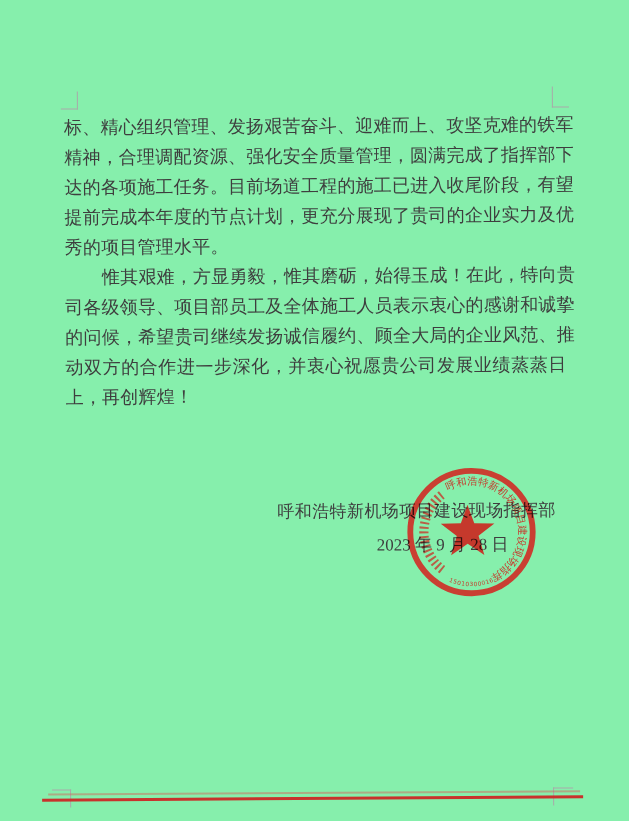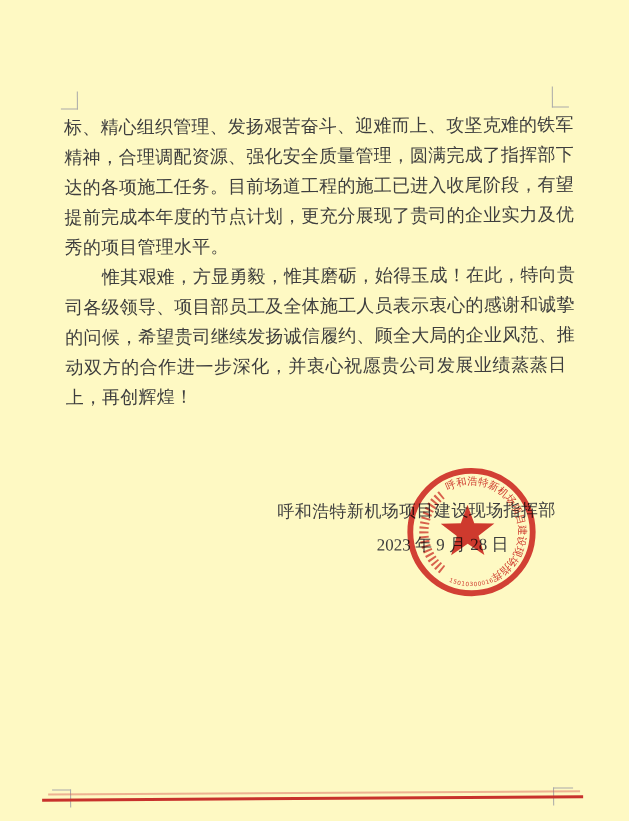--- a/index.html
+++ b/index.html
@@ -1,21 +1,21 @@
 <!DOCTYPE html>
 <html><head>
 <meta charset="utf-8">
 <style>
   html,body{margin:0;padding:0;}
   body{
     width:629px;height:821px;background:#ffffff;overflow:hidden;
     font-family:"Liberation Serif","DejaVu Serif",serif;
   }
   .page{
-    position:relative;width:629px;height:821px;background:#fef9c3;
+    position:relative;width:629px;height:821px;background:#86efac;
   }
   .rot{
     position:absolute;inset:0;
     transform:rotate(-0.35deg);
     transform-origin:310px 450px;
   }
   
   .mark{position:absolute;}
   .mark-tl{left:63px;top:90px;width:16px;height:17px;
     border-right:1px solid #a9a9a9;border-bottom:1px solid #a9a9a9;}

